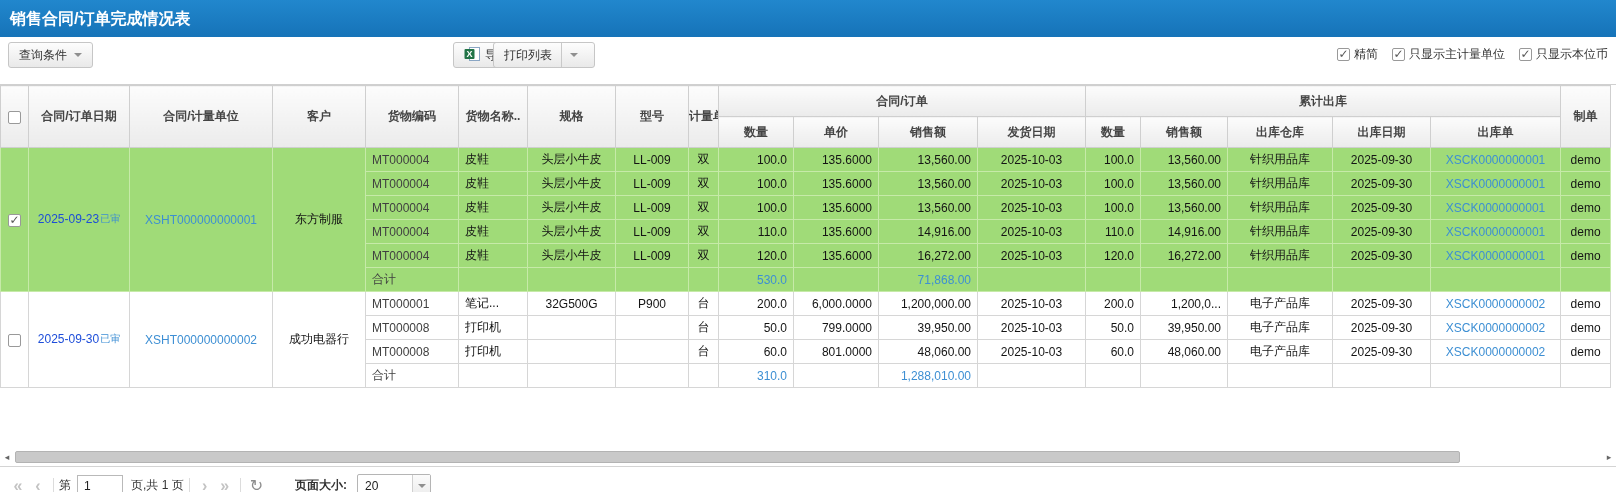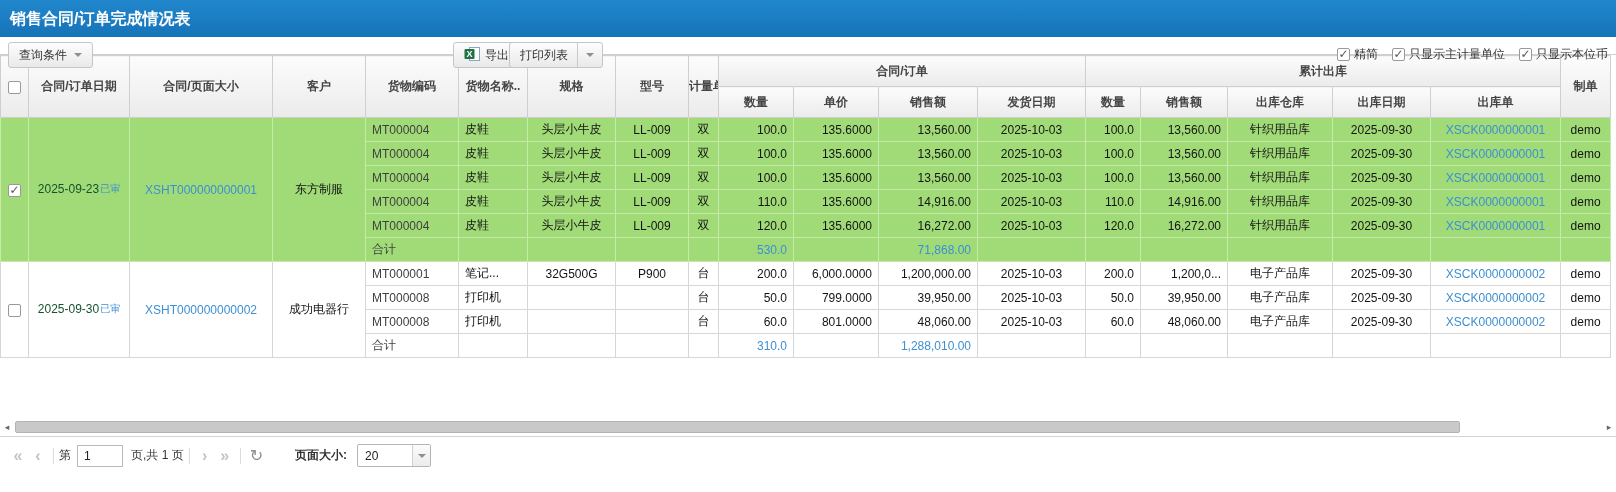--- a/index.html
+++ b/index.html
@@ -5,30 +5,30 @@
   * { margin:0; padding:0; box-sizing:border-box; }
   html,body { width:1616px; height:492px; overflow:hidden; background:#fff;
               font-family:"Liberation Sans","DejaVu Sans",sans-serif; }
 
   
   .titlebar { height:37px; background:linear-gradient(#2187cd,#1673b8);
               color:#fff; font-size:16px; font-weight:bold;
               line-height:37px; padding-left:10px; }
 
   
-  .toolbar { position:relative; height:17px; background:#fff; }
+  .toolbar { position:relative; height:47px; background:#fff; }
   .btn { position:absolute; top:5px; height:26px; display:inline-flex; align-items:center;
          padding:0 10px; font-size:12px; color:#333; background:linear-gradient(#fdfdfd,#e9e9e9);
          border:1px solid #c6c6c6; border-radius:3px; cursor:pointer; }
   .btn .caret { width:0; height:0; border-left:4px solid transparent; border-right:4px solid transparent;
                 border-top:4px solid #8f8f8f; margin-left:7px; }
   .btn-query { left:8px; }
   .btn-export { left:453px; }
   .btn-export svg { margin-right:5px; }
-  .btn-print { left:509px; padding-right:0; }
+  .btn-print { left:493px; padding-right:8px; }
   .btn-print .split { width:1px; height:24px; background:#c9c9c9; margin:0 0 0 9px; }
   .btn-print .caret { margin:0 8px; }
   .opts { position:absolute; right:8px; top:0; height:35px; display:flex; align-items:center; gap:14px; }
   .opt { display:flex; align-items:center; gap:4px; font-size:12px; color:#333; }
 
   .checkbox { display:inline-block; width:13px; height:13px; background:#fff;
               border:1px solid #999; border-radius:2px; font-size:12px; line-height:11px;
               text-align:center; color:#555; font-weight:bold; vertical-align:middle; }
 
   
@@ -39,21 +39,21 @@
              height:31px; border-color:#cfcfcf; text-align:center; }
   tbody tr { height:24px; }
   tbody td { color:#141414; }
   tr.hl td { background:#a0db78; border-color:#c6eaa8; }
   .num { text-align:right; padding-right:6px; }
   .ctr { text-align:center; }
   .lft { text-align:left; padding-left:6px; }
   .green { color:#404040; }
   .link  { color:#3d8fd3; cursor:pointer; }
   .total { color:#3d8fd3;margin-left:8px; }
-  .gdate { color:#14532d; }
+  .gdate { color:#1d4ed8; }
   .status { color:#3d8fd3; font-size:10px; position:relative; top:-1px; margin-left:1px; }
 
   
   .hscroll { position:relative; height:17px; background:#fff; }
   .hscroll .arr { position:absolute; top:2px; width:14px; height:13px; color:#666;
                   font-size:9px; line-height:13px; text-align:center; cursor:pointer; }
   .hscroll .arr.left { left:0; }
   .hscroll .arr.right { right:0; }
   .hscroll .thumb { position:absolute; left:15px; top:2px; width:1445px; height:12px;
                     background:#c9c9c9; border:1px solid #b3b3b3; border-radius:2px; cursor:grab; }
@@ -141,21 +141,21 @@
         <col style="width:87px">
         <col style="width:105px">
       <col style="width:98px">
         <col style="width:130px">
         <col style="width:50px">
     </colgroup>
     <thead>
       <tr>
         <th rowspan="2"><span class="checkbox"></span></th>
         <th rowspan="2">合同/订单日期</th>
-        <th rowspan="2">合同/页面大小</th>
+        <th rowspan="2">合同/计量单位</th>
         <th rowspan="2">客户</th>
         <th rowspan="2">货物编码</th>
         <th rowspan="2">货物名称..</th>
         <th rowspan="2">规格</th>
         <th rowspan="2">型号</th>
         <th rowspan="2">计量单位</th>
         <th colspan="4">合同/订单</th>
         <th colspan="5">累计出库</th>
         <th rowspan="2">制单</th>
       </tr>

